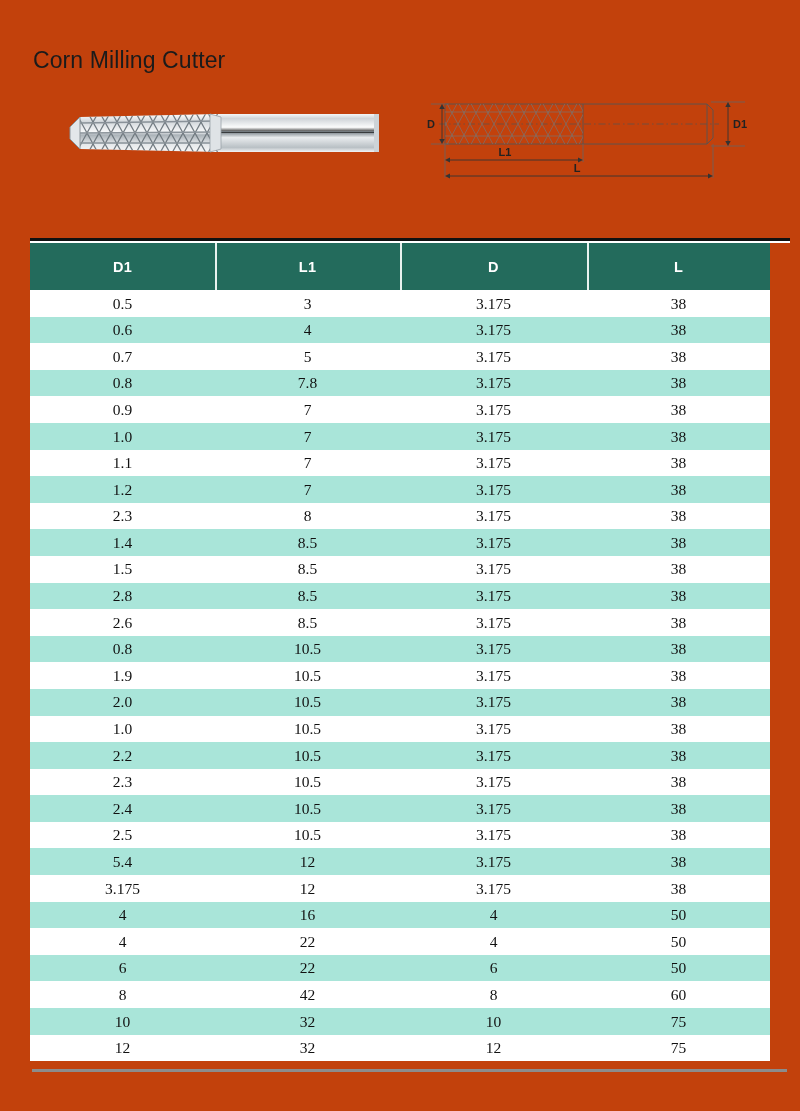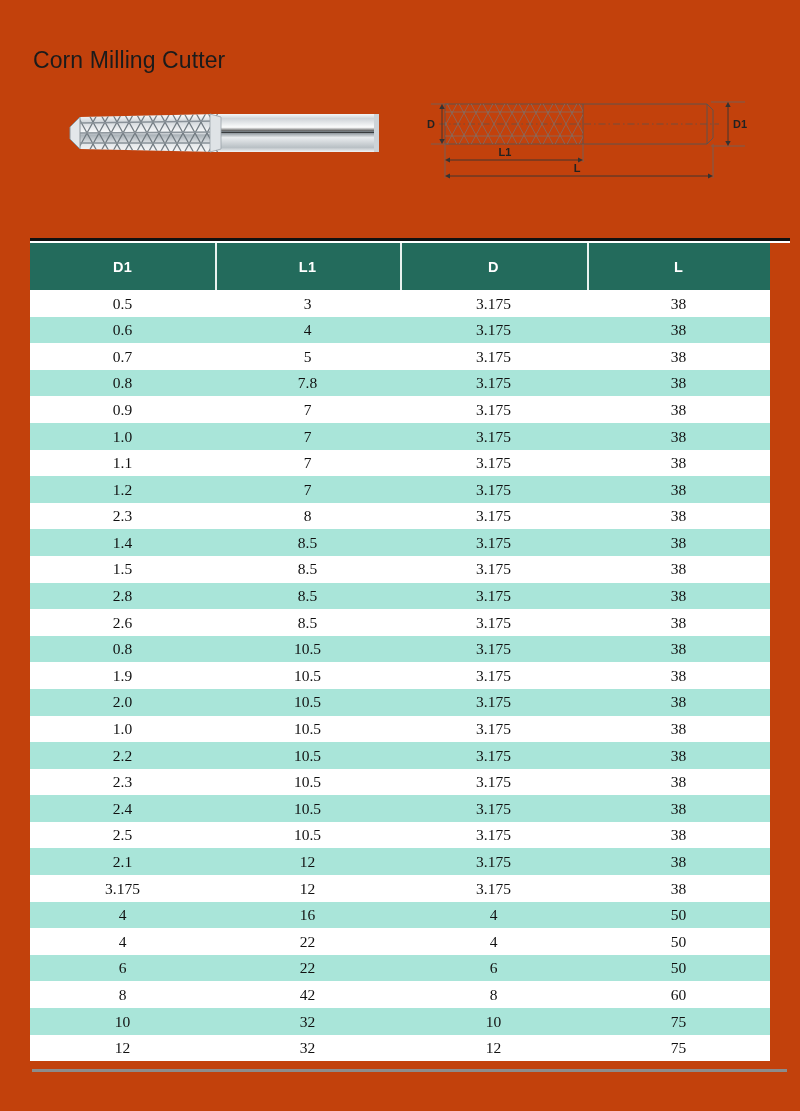--- a/index.html
+++ b/index.html
@@ -314,21 +314,21 @@
           <div class="td c2">3.175</div>
           <div class="td c3">38</div>
         </div>
         <div class="tr odd">
           <div class="td c0">2.5</div>
           <div class="td c1">10.5</div>
           <div class="td c2">3.175</div>
           <div class="td c3">38</div>
         </div>
         <div class="tr even">
-          <div class="td c0">2.1</div>
+          <div class="td c0">5.4</div>
           <div class="td c1">12</div>
           <div class="td c2">3.175</div>
           <div class="td c3">38</div>
         </div>
         <div class="tr odd">
           <div class="td c0">3.175</div>
           <div class="td c1">12</div>
           <div class="td c2">3.175</div>
           <div class="td c3">38</div>
         </div>

